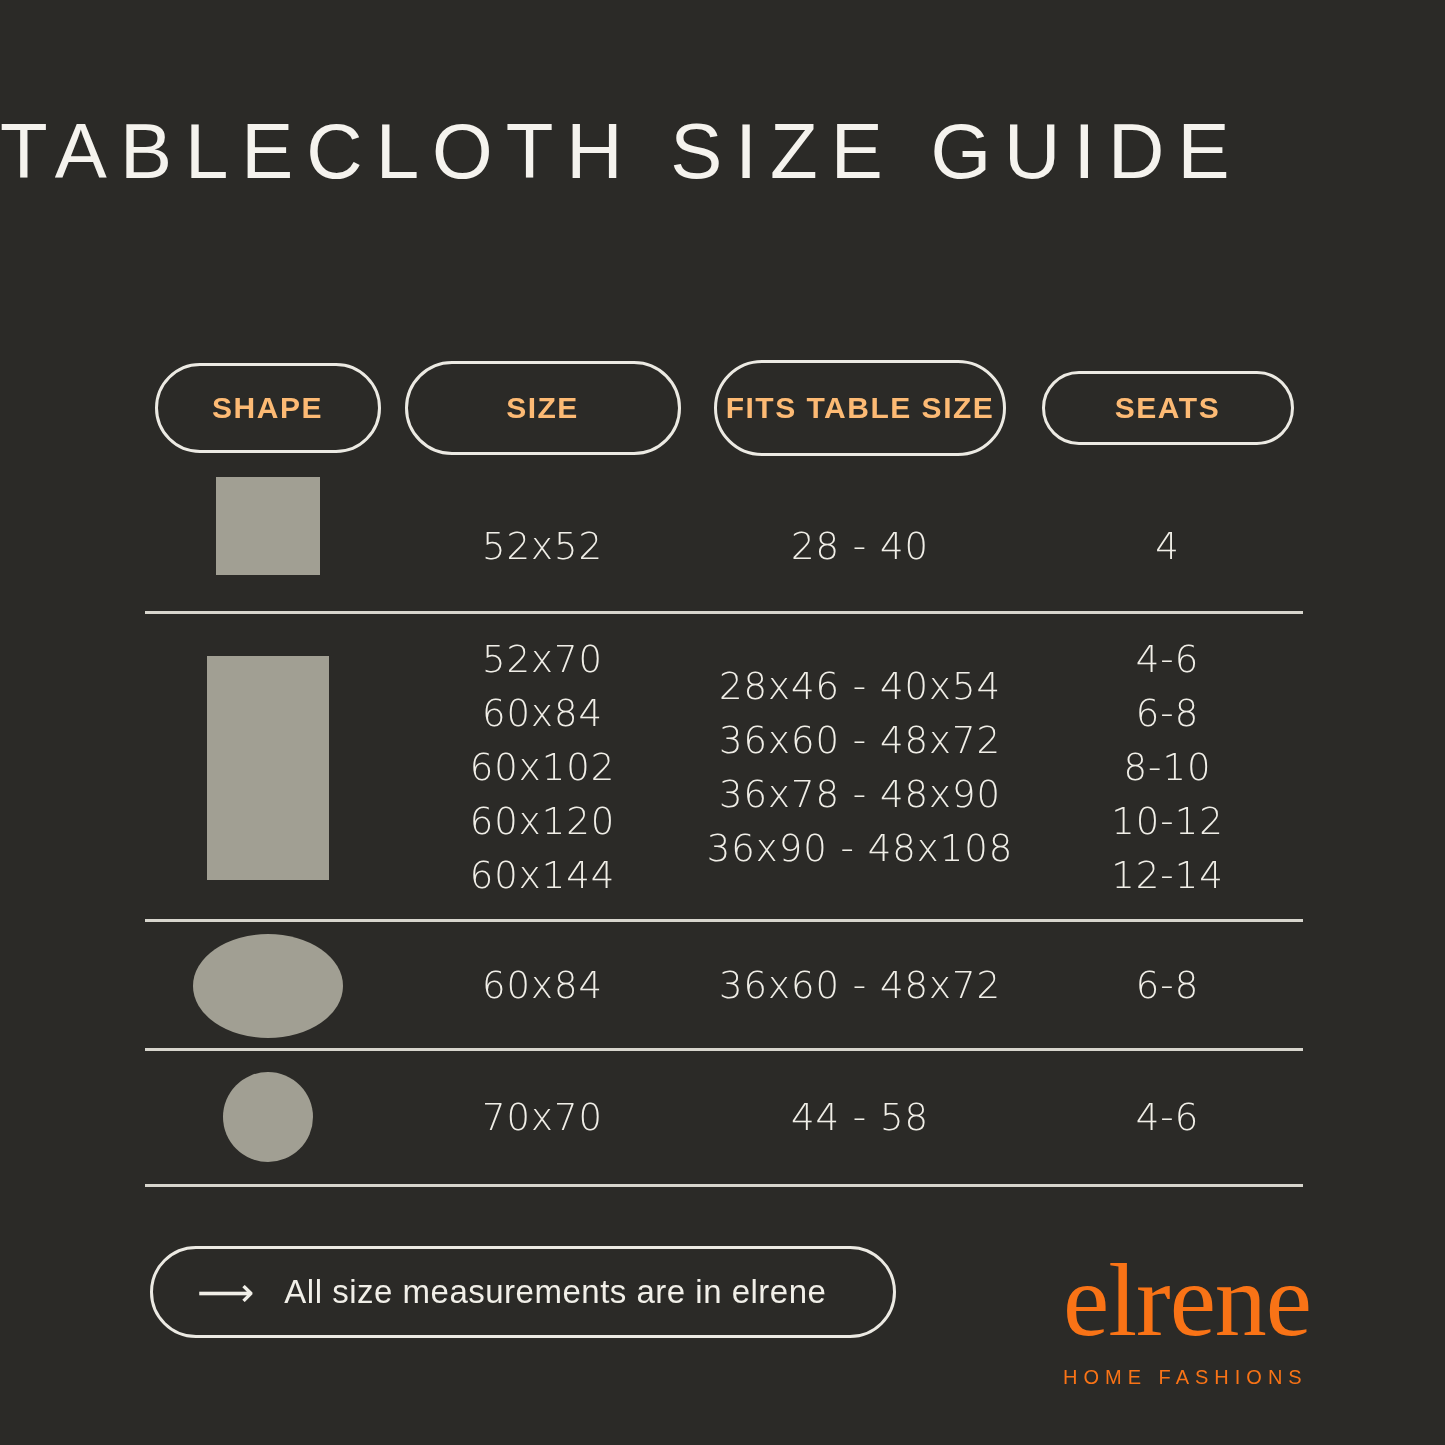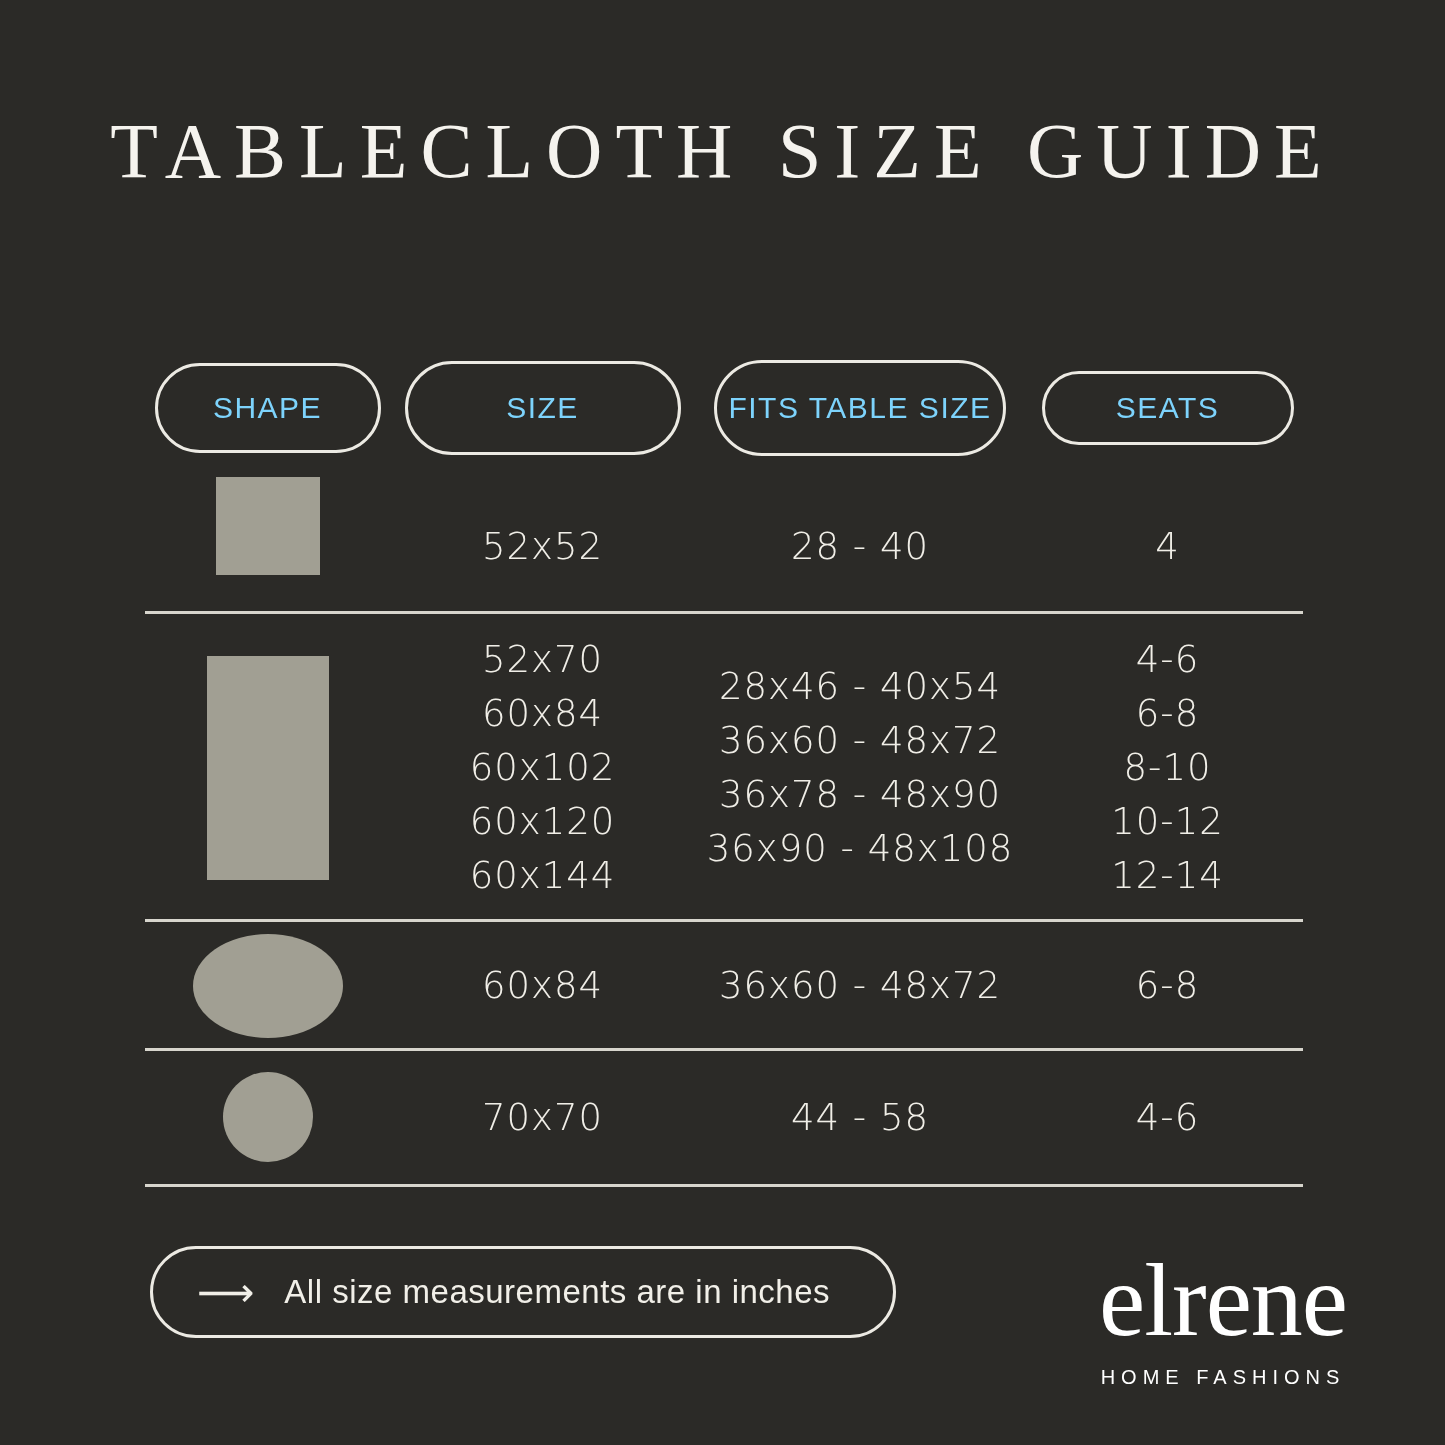--- a/index.html
+++ b/index.html
@@ -12,23 +12,23 @@
     font-family: "Liberation Sans", sans-serif;
     color: #f1efe8;
   }
 
   
   .title {
     position: absolute;
     top: 106px;
     left: 0;
     width: 100%;
-    text-align: center;
-    white-space: nowrap;
-    font-family: Liberation Serif, serif;
+    text-align: left;
+    white-space: nowrap;
+    font-family: Liberation Sans, sans-serif;
     font-weight: 200;
     font-size: 78px;
     letter-spacing: 13px;
     color: #f5f3ee;
   }
 
   
   .grid4 {
     position: absolute;
     left: 145px;
@@ -40,24 +40,24 @@
   }
 
   
   .header-row { top: 316px; height: 102px; }
   .pill {
     border: 3px solid #eceae3;
     border-radius: 60px;
     display: flex;
     align-items: center;
     justify-content: center;
-    font-weight: normal;
+    font-weight: bold;
     font-size: 30px;
     letter-spacing: 1.5px;
-    color: #7dd3fc;
+    color: #fdba74;
     box-sizing: border-box;
     white-space: nowrap;
     margin-top: 44px;
   }
   .pill-shape { width: 226px; height: 90px; }
   .pill-size  { width: 276px; height: 94px; }
   .pill-fits  { width: 292px; height: 96px; }
   .pill-seats { width: 252px; height: 74px; }
 
   
@@ -133,22 +133,21 @@
     color: #f1efe8;
     white-space: nowrap;
   }
 
   
   .logo {
     position: absolute;
     left: 1063px;
     top: 1248px;
     width: 320px;
-    text-align: center;
-    color: #ffffff;
+    color: #f97316;
   }
   .logo-brand {
     font-family: "Liberation Serif", serif;
     font-size: 104px;
     line-height: 1.0;
     letter-spacing: -1px;
   }
   .logo-tagline {
     margin-top: 14px;
     font-size: 20px;
@@ -227,21 +226,21 @@
     <div class="swatch swatch-round"></div>
     <div class="cell">70x70</div>
     <div class="cell">44 - 58</div>
     <div class="cell">4-6</div>
   </div>
 
   <div class="divider divider-4"></div>
 
   <div class="note">
     <span class="note-arrow">⟶</span>
-    <span class="note-text">All size measurements are in inches</span>
+    <span class="note-text">All size measurements are in elrene</span>
   </div>
 
   <div class="logo">
     <div class="logo-brand">elrene</div>
     <div class="logo-tagline">HOME FASHIONS</div>
   </div>
 
 </div>
 
 </body></html>

